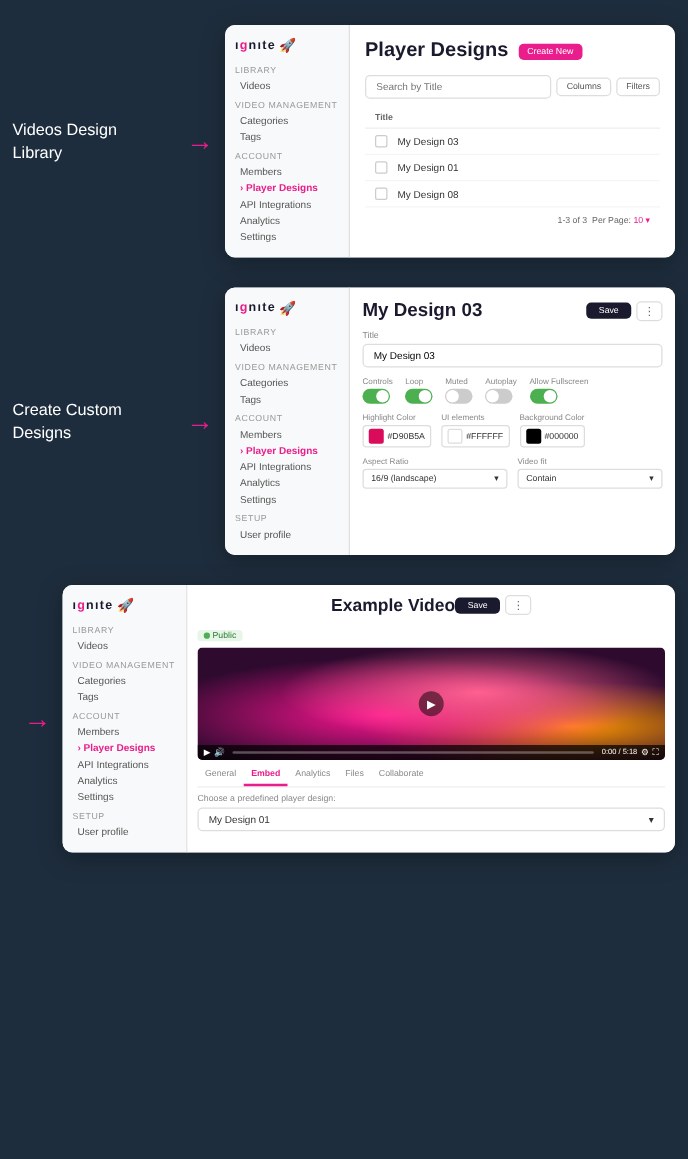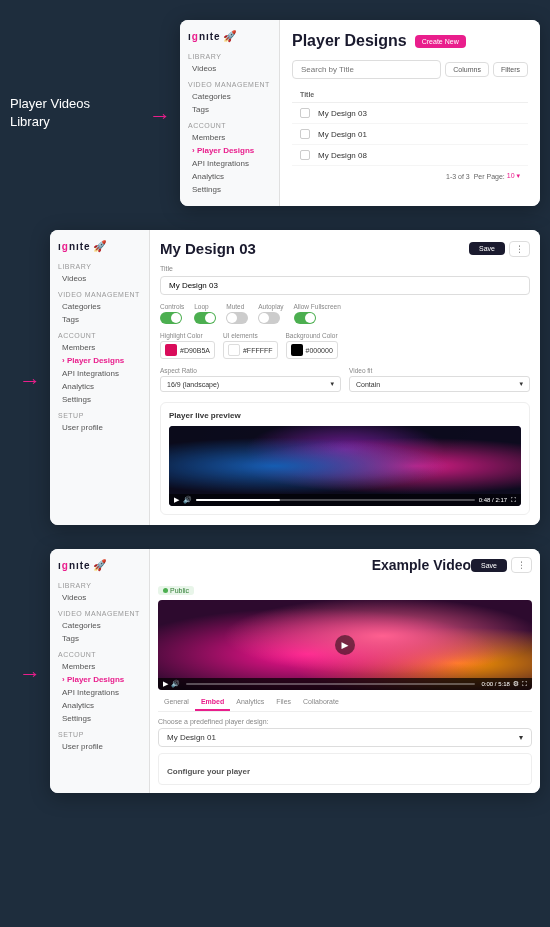--- a/index.html
+++ b/index.html
@@ -465,21 +465,21 @@
     }
 
     
     .video-embed .main-content {
       padding: 8px;
     }
 
     .embed-header {
       display: flex;
       align-items: center;
-      justify-content: flex-end;
+      justify-content: center;
       margin-bottom: 6px;
     }
 
     .embed-title {
       font-size: 14px;
       font-weight: 700;
       color: #1a1a2e;
     }
 
     .public-badge {
@@ -593,21 +593,21 @@
       letter-spacing: 1px;
       color: #1a1a2e;
       text-transform: lowercase;
     }
   </style>
 </head>
 <body>
 
 <div class="section-row">
   <div class="label-area">
-    <span class="label-text">Player Videos
+    <span class="label-text">Videos Design
 Library</span>
   </div>
   <div class="arrow-area">
     <span class="arrow">→</span>
   </div>
   <div class="app-window">
 
     <div class="sidebar">
       <div class="sidebar-logo">
         <span class="logo-text">ı<span style="color:#e91e8c">g</span>nıte</span>
@@ -656,20 +656,23 @@
         <span>1-3 of 3</span>
         &nbsp;&nbsp;
         <span>Per Page:</span>&nbsp;
         <span class="per-page">10 ▾</span>
       </div>
     </div>
   </div>
 </div>
 
 <div class="section-row design-editor">
+  <div class="label-area">
+    <span class="label-text">Create Custom<br>Designs</span>
+  </div>
   <div class="arrow-area">
     <span class="arrow">→</span>
   </div>
   <div class="app-window">
 
     <div class="sidebar">
       <div class="sidebar-logo">
         <span class="logo-text">ı<span style="color:#e91e8c">g</span>nıte</span>
         <span class="logo-rocket">🚀</span>
       </div>
@@ -754,35 +757,20 @@
           </div>
         </div>
         <div class="select-item">
           <span class="select-label">Video fit</span>
           <div class="select-field">
             <span>Contain</span>
             <span>▾</span>
           </div>
         </div>
       </div>
-      <div class="preview-section">
-        <div class="preview-label">Player live preview</div>
-        <div class="video-preview">
-          <div class="video-smoke"></div>
-          <div class="video-controls-bar">
-            <span class="ctrl-icon">▶</span>
-            <span class="ctrl-icon">🔊</span>
-            <div class="progress-track">
-              <div class="progress-fill"></div>
-            </div>
-            <span class="time-display">0:48 / 2:17</span>
-            <span class="ctrl-icon">⛶</span>
-          </div>
-        </div>
-      </div>
     </div>
   </div>
 </div>
 
 <div class="section-row video-embed">
   <div class="arrow-area">
     <span class="arrow">→</span>
   </div>
   <div class="app-window">
 
@@ -836,18 +824,15 @@
         <div class="embed-tab active">Embed</div>
         <div class="embed-tab">Analytics</div>
         <div class="embed-tab">Files</div>
         <div class="embed-tab">Collaborate</div>
       </div>
       <div class="embed-section-label">Choose a predefined player design:</div>
       <div class="design-select">
         <span>My Design 01</span>
         <span>▾</span>
       </div>
-      <div class="configure-section">
-        <span class="configure-label">Configure your player</span>
-      </div>
     </div>
   </div>
 </div>
 
 </body></html>

